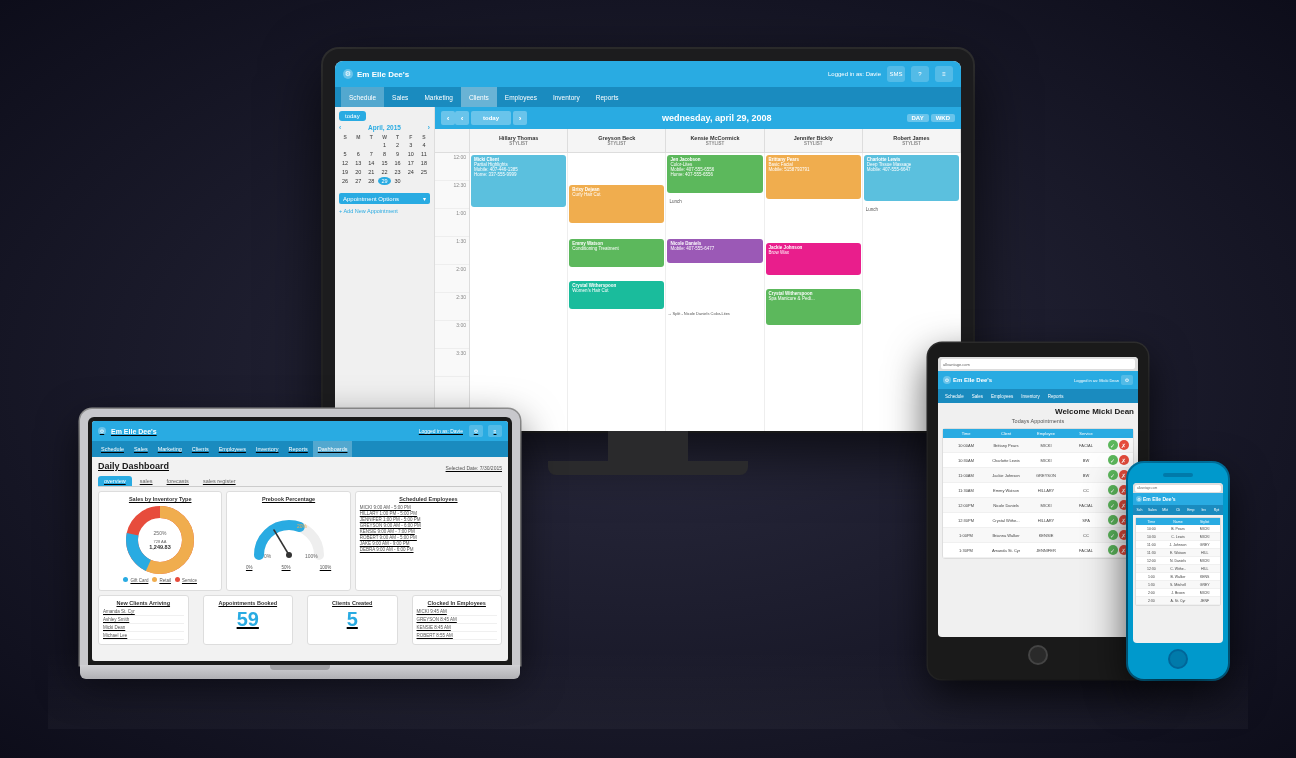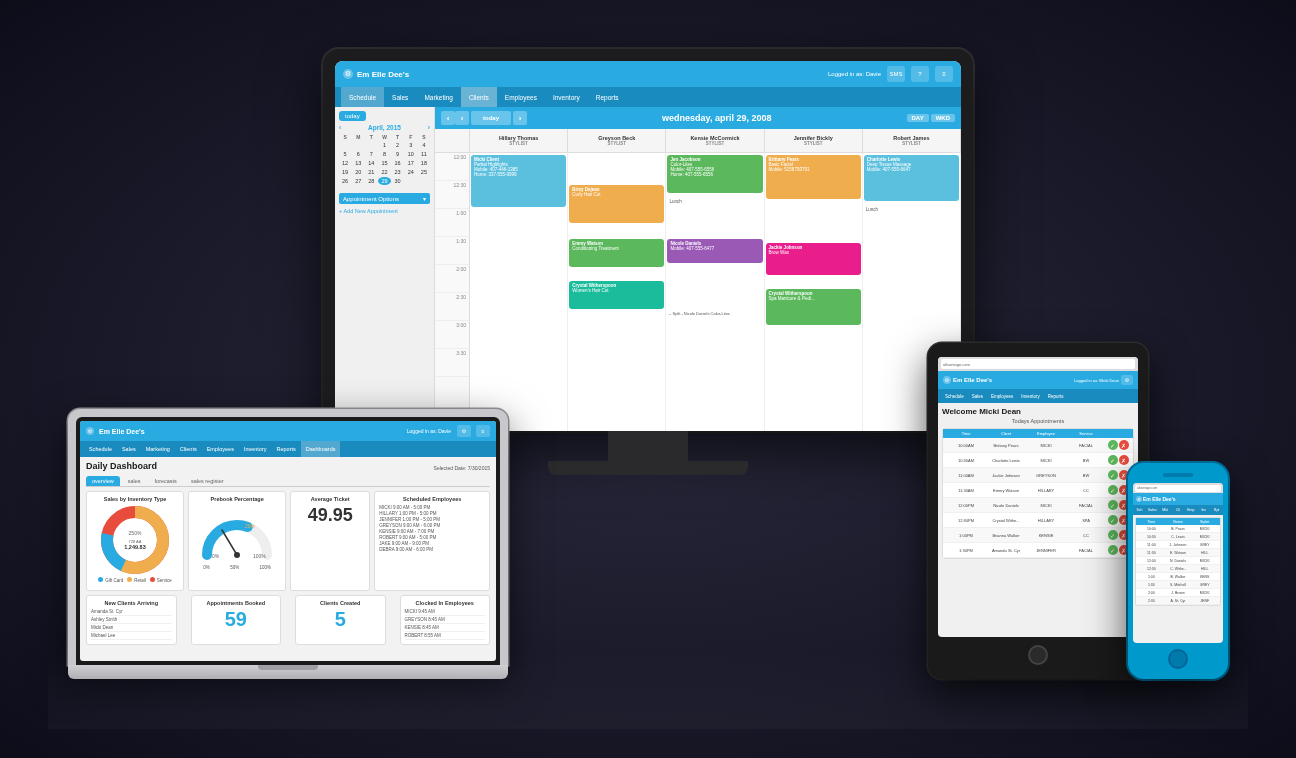--- a/index.html
+++ b/index.html
@@ -352,23 +352,24 @@
     .apt-green { background: #5cb85c; }
     .apt-blue { background: #5bc0de; }
     .apt-orange { background: #f0ad4e; }
     .apt-purple { background: #9b59b6; }
     .apt-teal { background: #1abc9c; }
     .apt-pink { background: #e91e8c; }
 
     
     .laptop {
       position: absolute;
-      left: 20px;
+      left: 32px;
       bottom: 50px;
       z-index: 3;
+      text-decoration: underline;
     }
 
     .laptop-frame {
       width: 440px;
       background: #c8c8cc;
       border-radius: 12px 12px 0 0;
       padding: 8px 8px 0 8px;
       box-shadow: 0 15px 40px rgba(0,0,0,0.6), 0 0 0 1.5px #999;
     }
 
@@ -662,21 +663,21 @@
 
     .tablet-welcome {
       padding: 4px;
     }
 
     .welcome-title {
       font-size: 8px;
       font-weight: bold;
       color: #1a1a1a;
       margin-bottom: 2px;
-      text-align: left;
+      text-align: right;
     }
 
     .welcome-subtitle {
       font-size: 5.5px;
       color: #555;
       text-align: center;
       margin-bottom: 4px;
     }
 
     .tablet-table {
@@ -1147,24 +1148,20 @@
                       <text x="48" y="18" font-size="5" fill="#f0ad4e">20%</text>
                     </svg>
                   </div>
                   <div style="display:flex;justify-content:space-around;font-size:4.5px;color:#555;">
                     <span>0%</span>
                       <span>50%</span>
                       <span>100%</span>
                   </div>
                 </div>
 
-                <div class="avg-ticket-box">
-                  <div class="chart-title">Average Ticket</div>
-                  <div class="avg-ticket-value">49.95</div>
-                </div>
 
                 <div class="scheduled-box">
                   <div class="chart-title">Scheduled Employees</div>
                   <div class="scheduled-item">MICKI 9:00 AM - 5:00 PM</div>
                   <div class="scheduled-item">HILLARY 1:00 PM - 5:00 PM</div>
                   <div class="scheduled-item">JENNIFER 1:00 PM - 5:00 PM</div>
                   <div class="scheduled-item">GREYSON 9:00 AM - 6:00 PM</div>
                   <div class="scheduled-item">KENSIE 9:00 AM - 7:00 PM</div>
                   <div class="scheduled-item">ROBERT 9:00 AM - 5:00 PM</div>
                   <div class="scheduled-item">JAKE 9:00 AM - 9:00 PM</div>

